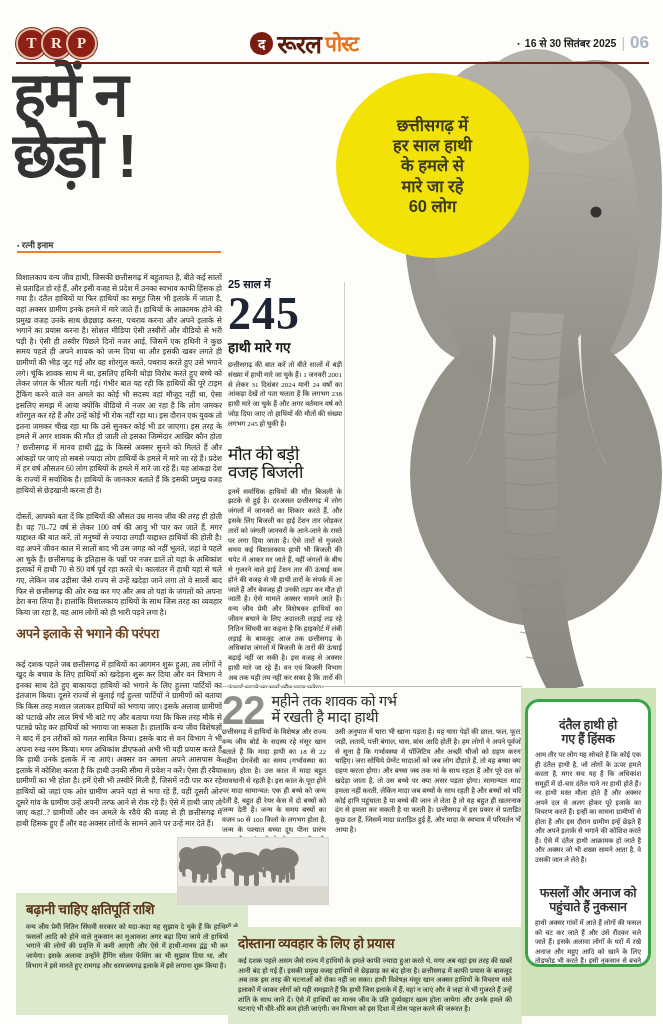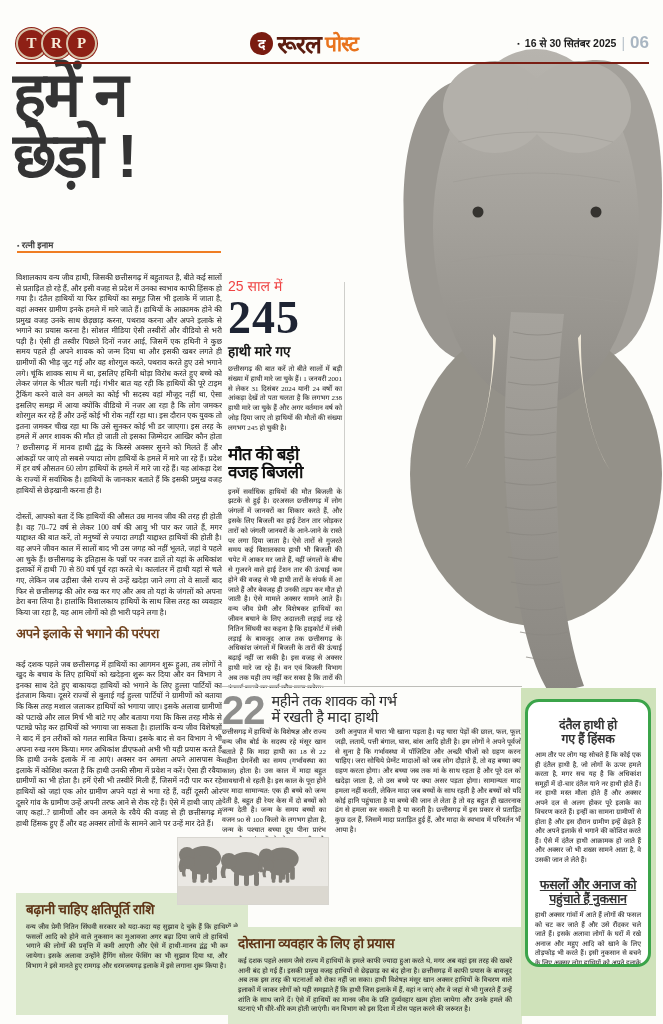--- a/index.html
+++ b/index.html
@@ -36,27 +36,27 @@
   .bt{font-family:"Liberation Serif",serif;font-size:7.6px;line-height:1.4;color:#161616;text-align:justify;}
   .bt p{margin:16px 0 4px 0;}
 
   .lead{position:absolute;left:16px;top:257px;width:206px;height:618px;overflow:hidden;z-index:2;}
   .subhead{font-family:"Liberation Sans",sans-serif;font-size:13px;font-weight:bold;color:#70431f;margin:7px 0 3px 0;letter-spacing:-0.3px;}
 
   .vline-mid{position:absolute;left:344px;top:282px;height:402px;border-left:1px solid #cfcfcb;z-index:2;}
 
   
   .stats{position:absolute;left:228px;top:276px;width:114px;height:170px;z-index:2;}
-  .stats-top{font-size:14px;font-weight:normal;color:#ef4444;}
+  .stats-top{font-size:11px;font-weight:bold;color:#0f172a;}
   .stats-num{font-family:"Liberation Serif",serif;font-size:46px;font-weight:bold;color:#1e2433;line-height:1.02;letter-spacing:1px;}
   .stats-bottom{font-size:13.5px;font-weight:bold;color:#151515;margin-bottom:5px;}
   .stats .bt{font-size:7px;}
 
   .elec{position:absolute;left:228px;top:446px;width:114px;height:242px;overflow:hidden;z-index:2;}
-  .elec-title{font-size:17px;font-weight:bold;color:#121212;line-height:1.05;letter-spacing:-0.5px;margin-bottom:6px;}
+  .elec-title{font-size:17px;font-weight:normal;color:#121212;line-height:1.05;letter-spacing:-0.5px;margin-bottom:6px;}
   .elec .bt{font-size:7px;}
 
   
   .gest{position:absolute;left:222px;top:686px;width:300px;height:202px;border-top:1px solid #bdbdb8;padding-top:5px;z-index:2;overflow:hidden;}
   .gest-head{display:flex;align-items:flex-start;gap:7px;}
   .gest-num{font-size:40px;font-weight:bold;color:#8f8f8d;line-height:0.9;letter-spacing:-1px;}
   .gest-title{font-size:14.5px;font-weight:normal;color:#2b2b2b;line-height:1.1;letter-spacing:-0.3px;padding-top:2px;}
   .gest-cols{display:flex;gap:9px;}
   .gest-col1{width:104px;}
   .gest-col2{flex:1;}
@@ -70,21 +70,21 @@
   .gbox-a{left:16px;top:893px;width:232px;height:122px;}
   .gbox-b{left:228px;top:888px;width:294px;height:147px;margin-top:39px;}
   .gbox-title{font-size:13.5px;font-weight:bold;color:#5d3315;margin-bottom:4px;letter-spacing:-0.3px;}
   .gbox .bt{font-size:6.9px;}
 
   
   .sidepanel{position:absolute;left:521px;top:688px;width:135px;height:328px;background:#cfe2ba;z-index:2;}
   .sidebox{position:absolute;left:525px;top:699px;width:126px;height:268px;background:#fff;border:3px solid #3ba44a;border-radius:14px;padding:8px 7px;z-index:3;box-sizing:border-box;overflow:hidden;}
   .side-title{font-size:12.5px;font-weight:bold;color:#333;text-align:center;line-height:1.12;margin-bottom:4px;letter-spacing:-0.3px;margin-top:8px;}
   .sidebox .bt{font-size:6.8px;}
-  .side-title.second{margin-top:14px;text-decoration:underline;}
+  .side-title.second{margin-top:22px;}
 </style>
 </head>
 <body>
 
 <div class="page">
 
   <div class="masthead">
     <div class="trp">
       <span class="trp-circle">T</span>
       <span class="trp-circle">R</span>
@@ -107,20 +107,29 @@
   <div class="headline">
     <div>हमें न</div>
     <div>छेड़ो !</div>
   </div>
   <div class="byline-row">
     <span class="bullet">▪</span>
     <span>रत्नी इनाम</span>
   </div>
   <div class="byline-rule"></div>
 
+  <div class="circle">
+    <div class="circle-inner">
+      <span style="display:block">छत्तीसगढ़ में</span>
+      <span style="display:block">हर साल हाथी</span>
+      <span style="display:block">के हमले से</span>
+      <span style="display:block">मारे जा रहे</span>
+      <span style="display:block">60 लोग</span>
+    </div>
+  </div>
 
   <div class="elephant-wrap">
     <svg width="264" height="678" viewBox="0 0 264 678" xmlns="http://www.w3.org/2000/svg">
       <defs>
         <linearGradient id="gHead" x1="0" y1="0" x2="0" y2="1">
           <stop offset="0" stop-color="#b7b4ae"></stop>
             <stop offset="1" stop-color="#8f8c86"></stop>
         </linearGradient>
         <linearGradient id="gTrunk" x1="0" y1="0" x2="0" y2="1">
           <stop offset="0" stop-color="#a6a39d"></stop>

